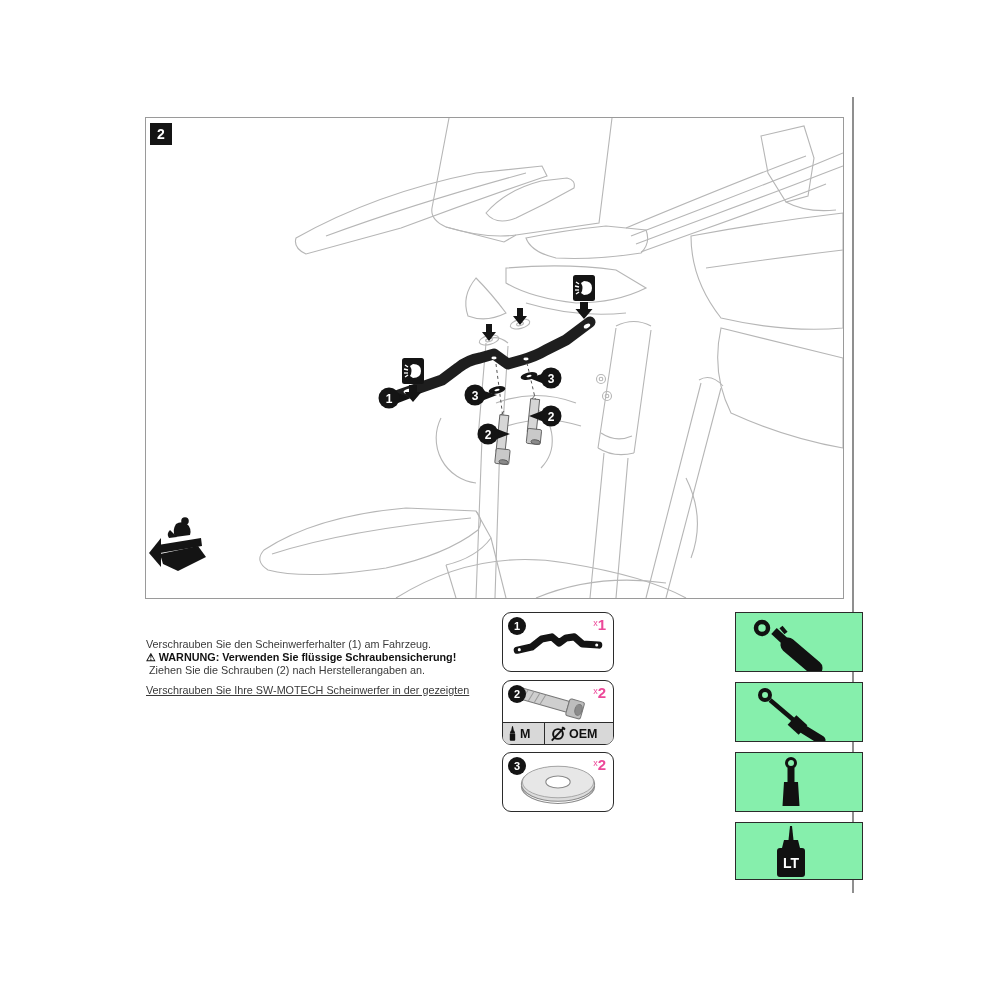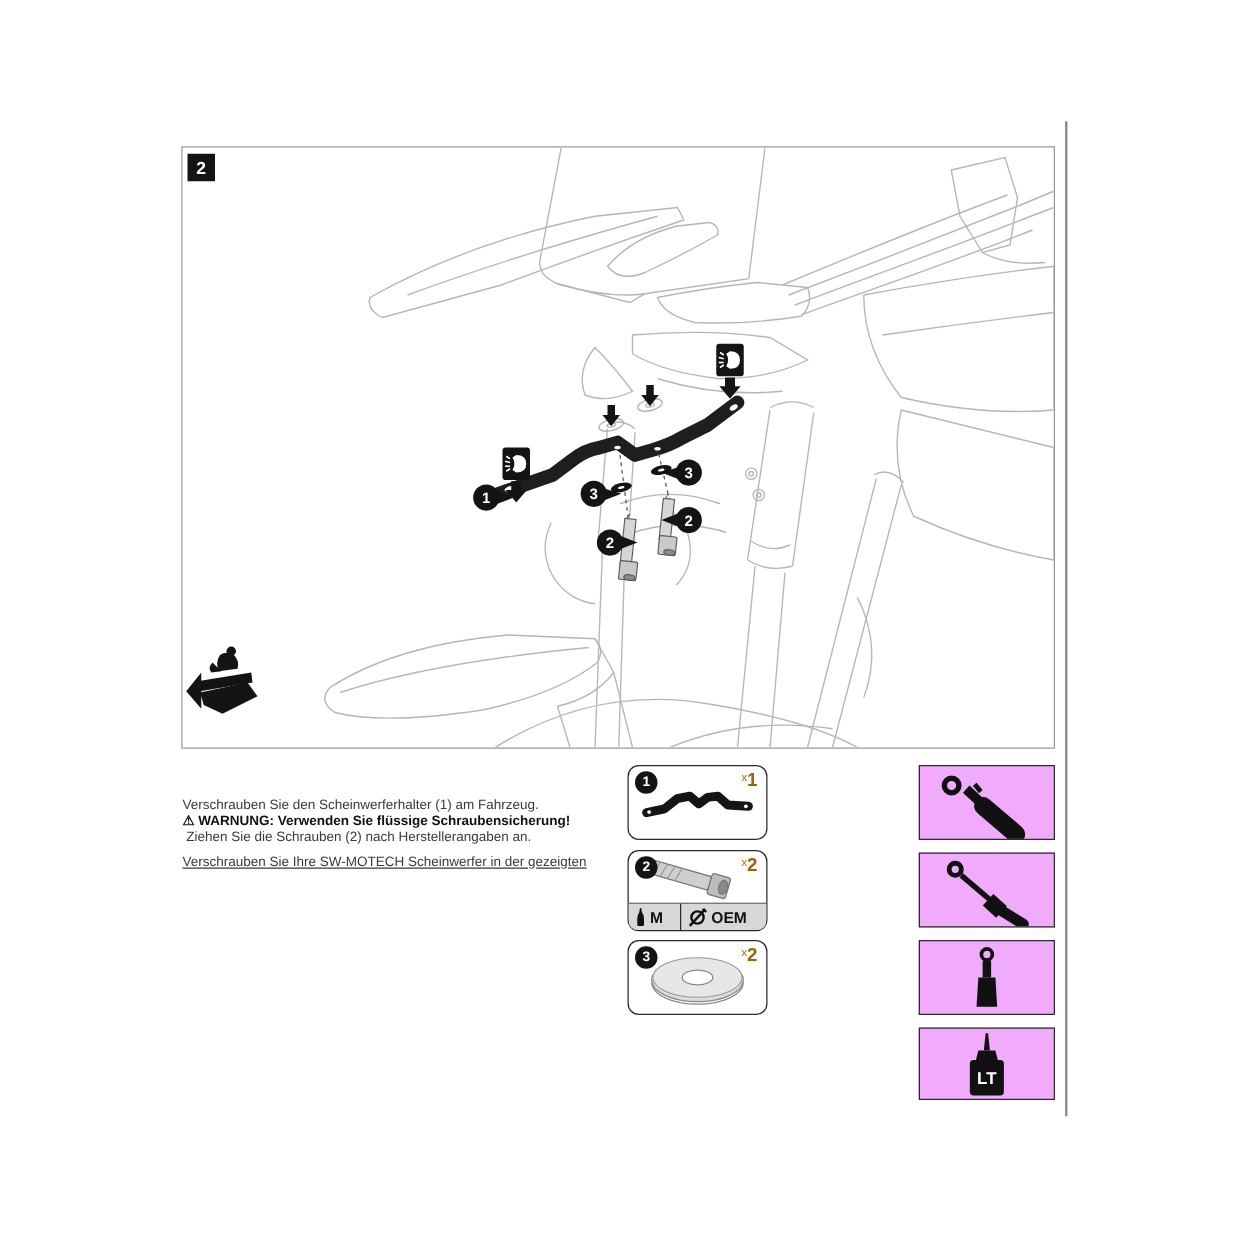--- a/index.html
+++ b/index.html
@@ -14,27 +14,27 @@
   .page-divider{position:absolute;left:852px;top:97px;width:2px;height:796px;background:#8f8f8f;}
   
   .instructions{position:absolute;left:146px;top:638px;width:360px;font-size:10.8px;
                 line-height:13.2px;color:#3a3a3a;}
   .instructions .warn{font-weight:bold;color:#111;}
   .instructions .indent{padding-left:3px;}
   .instructions .para2{margin-top:6px;text-decoration:underline;}
   
   .part-box{position:absolute;left:502px;width:112px;background:#fff;border:1.6px solid #2b2b2b;
             border-radius:9px;box-sizing:border-box;}
-  .tool-box{position:absolute;left:735px;width:109px;height:60px;background:#f0abfc;
+  .tool-box{position:absolute;left:735px;width:128px;height:60px;background:#86efac;
             border:1.6px solid #2b2b2b;box-sizing:border-box;display:flex;
-            align-items:center;justify-content:flex-end;}
+            align-items:center;justify-content:flex-start;}
   .num-badge{position:absolute;left:5px;top:4px;width:18px;height:18px;border-radius:50%;
              background:#141414;color:#fff;font-size:11px;font-weight:bold;display:flex;
              align-items:center;justify-content:center;}
-  .qty{position:absolute;right:7px;top:3px;color:#a16207;}
+  .qty{position:absolute;right:7px;top:3px;color:#ec4899;}
   .qty .x{font-size:9px;vertical-align:4px;}
   .qty .n{font-size:15px;font-weight:bold;}
   .part-img{position:absolute;left:0;top:0;width:100%;height:100%;}
   .spec-strip{position:absolute;left:0;right:0;bottom:0;height:21px;background:#d8d8d8;
               border-top:1.6px solid #2b2b2b;border-radius:0 0 7px 7px;display:flex;
               font-weight:bold;font-size:12.5px;color:#111;}
   .spec-cell{display:flex;align-items:center;gap:3px;padding:0 5px;}
   .spec-cell.left{width:31px;border-right:1.6px solid #2b2b2b;}
 </style>
 </head>

